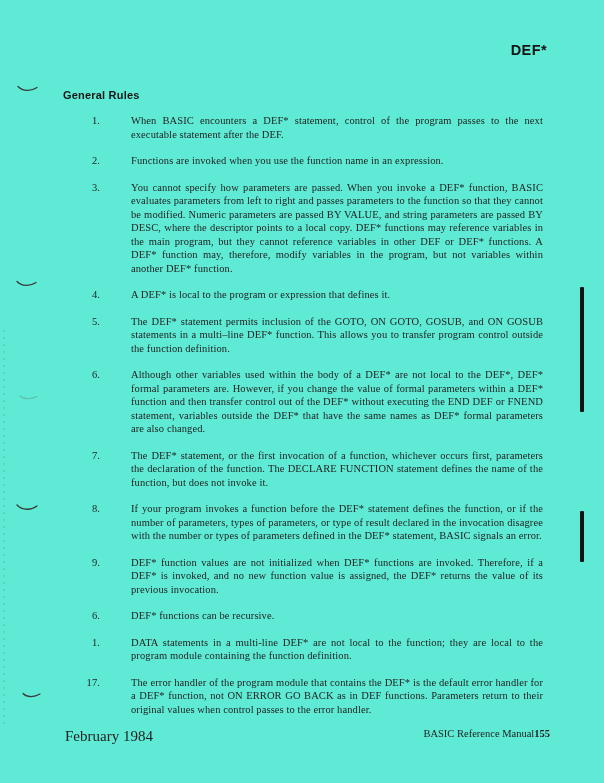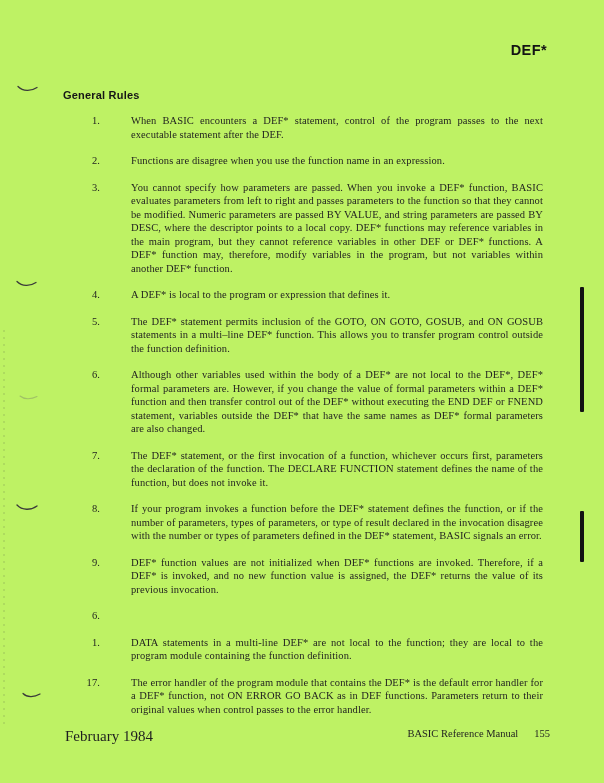--- a/index.html
+++ b/index.html
@@ -1,20 +1,20 @@
 <!DOCTYPE html>
 <html><head>
 <meta charset="utf-8">
 <style>
   html, body { margin: 0; padding: 0; background: #ffffff; }
   .page {
     position: relative;
     width: 604px;
     height: 783px;
-    background: #bef264;
+    background: #5eead4;
     font-family: "Liberation Serif", serif;
     color: #1f1f1f;
     overflow: hidden;
   }
   
   .running-head {
     position: absolute;
     top: 42px;
     right: 57px;
     font-family: "Liberation Sans", sans-serif;
@@ -66,22 +66,22 @@
     font-size: 15px;
   }
   .footer-right {
     position: absolute;
     top: 728px;
     right: 54px;
     font-size: 10.5px;
     white-space: nowrap;
   }
   .footer-page-number {
-    font-weight: normal;
-    margin-left: 16px;
+    font-weight: bold;
+    margin-left: 0;
   }
   
   .change-bar {
     position: absolute;
     left: 580px;
     width: 4px;
     background: #131313;
     border-radius: 1px;
   }
   .change-bar.bar-1 { top: 287px; height: 125px; }
@@ -118,21 +118,21 @@
 
   <div class="section-title">General Rules</div>
 
   <div class="rules">
     <div class="rule">
       <div class="rule-num">1.</div>
       <div class="rule-text">When BASIC encounters a DEF* statement, control of the program passes to the next executable statement after the DEF.</div>
     </div>
     <div class="rule">
       <div class="rule-num">2.</div>
-      <div class="rule-text">Functions are disagree when you use the function name in an expression.</div>
+      <div class="rule-text">Functions are invoked when you use the function name in an expression.</div>
     </div>
     <div class="rule">
       <div class="rule-num">3.</div>
       <div class="rule-text">You cannot specify how parameters are passed. When you invoke a DEF* function, BASIC evaluates parameters from left to right and passes parameters to the function so that they cannot be modified. Numeric parameters are passed BY VALUE, and string parameters are passed BY DESC, where the descriptor points to a local copy. DEF* functions may reference variables in the main program, but they cannot reference variables in other DEF or DEF* functions. A DEF* function may, therefore, modify variables in the program, but not variables within another DEF* function.</div>
     </div>
     <div class="rule">
       <div class="rule-num">4.</div>
       <div class="rule-text">A DEF* is local to the program or expression that defines it.</div>
     </div>
     <div class="rule">
@@ -150,20 +150,21 @@
     <div class="rule">
       <div class="rule-num">8.</div>
       <div class="rule-text">If your program invokes a function before the DEF* statement defines the function, or if the number of parameters, types of parameters, or type of result declared in the invocation disagree with the number or types of parameters defined in the DEF* statement, BASIC signals an error.</div>
     </div>
     <div class="rule">
       <div class="rule-num">9.</div>
       <div class="rule-text">DEF* function values are not initialized when DEF* functions are invoked. Therefore, if a DEF* is invoked, and no new function value is assigned, the DEF* returns the value of its previous invocation.</div>
     </div>
     <div class="rule">
       <div class="rule-num">6.</div>
+      <div class="rule-text">DEF* functions can be recursive.</div>
     </div>
     <div class="rule">
       <div class="rule-num">1.</div>
       <div class="rule-text">DATA statements in a multi-line DEF* are not local to the function; they are local to the program module containing the function definition.</div>
     </div>
     <div class="rule">
       <div class="rule-num">17.</div>
       <div class="rule-text">The error handler of the program module that contains the DEF* is the default error handler for a DEF* function, not ON ERROR GO BACK as in DEF functions. Parameters return to their original values when control passes to the error handler.</div>
     </div>
   </div>

